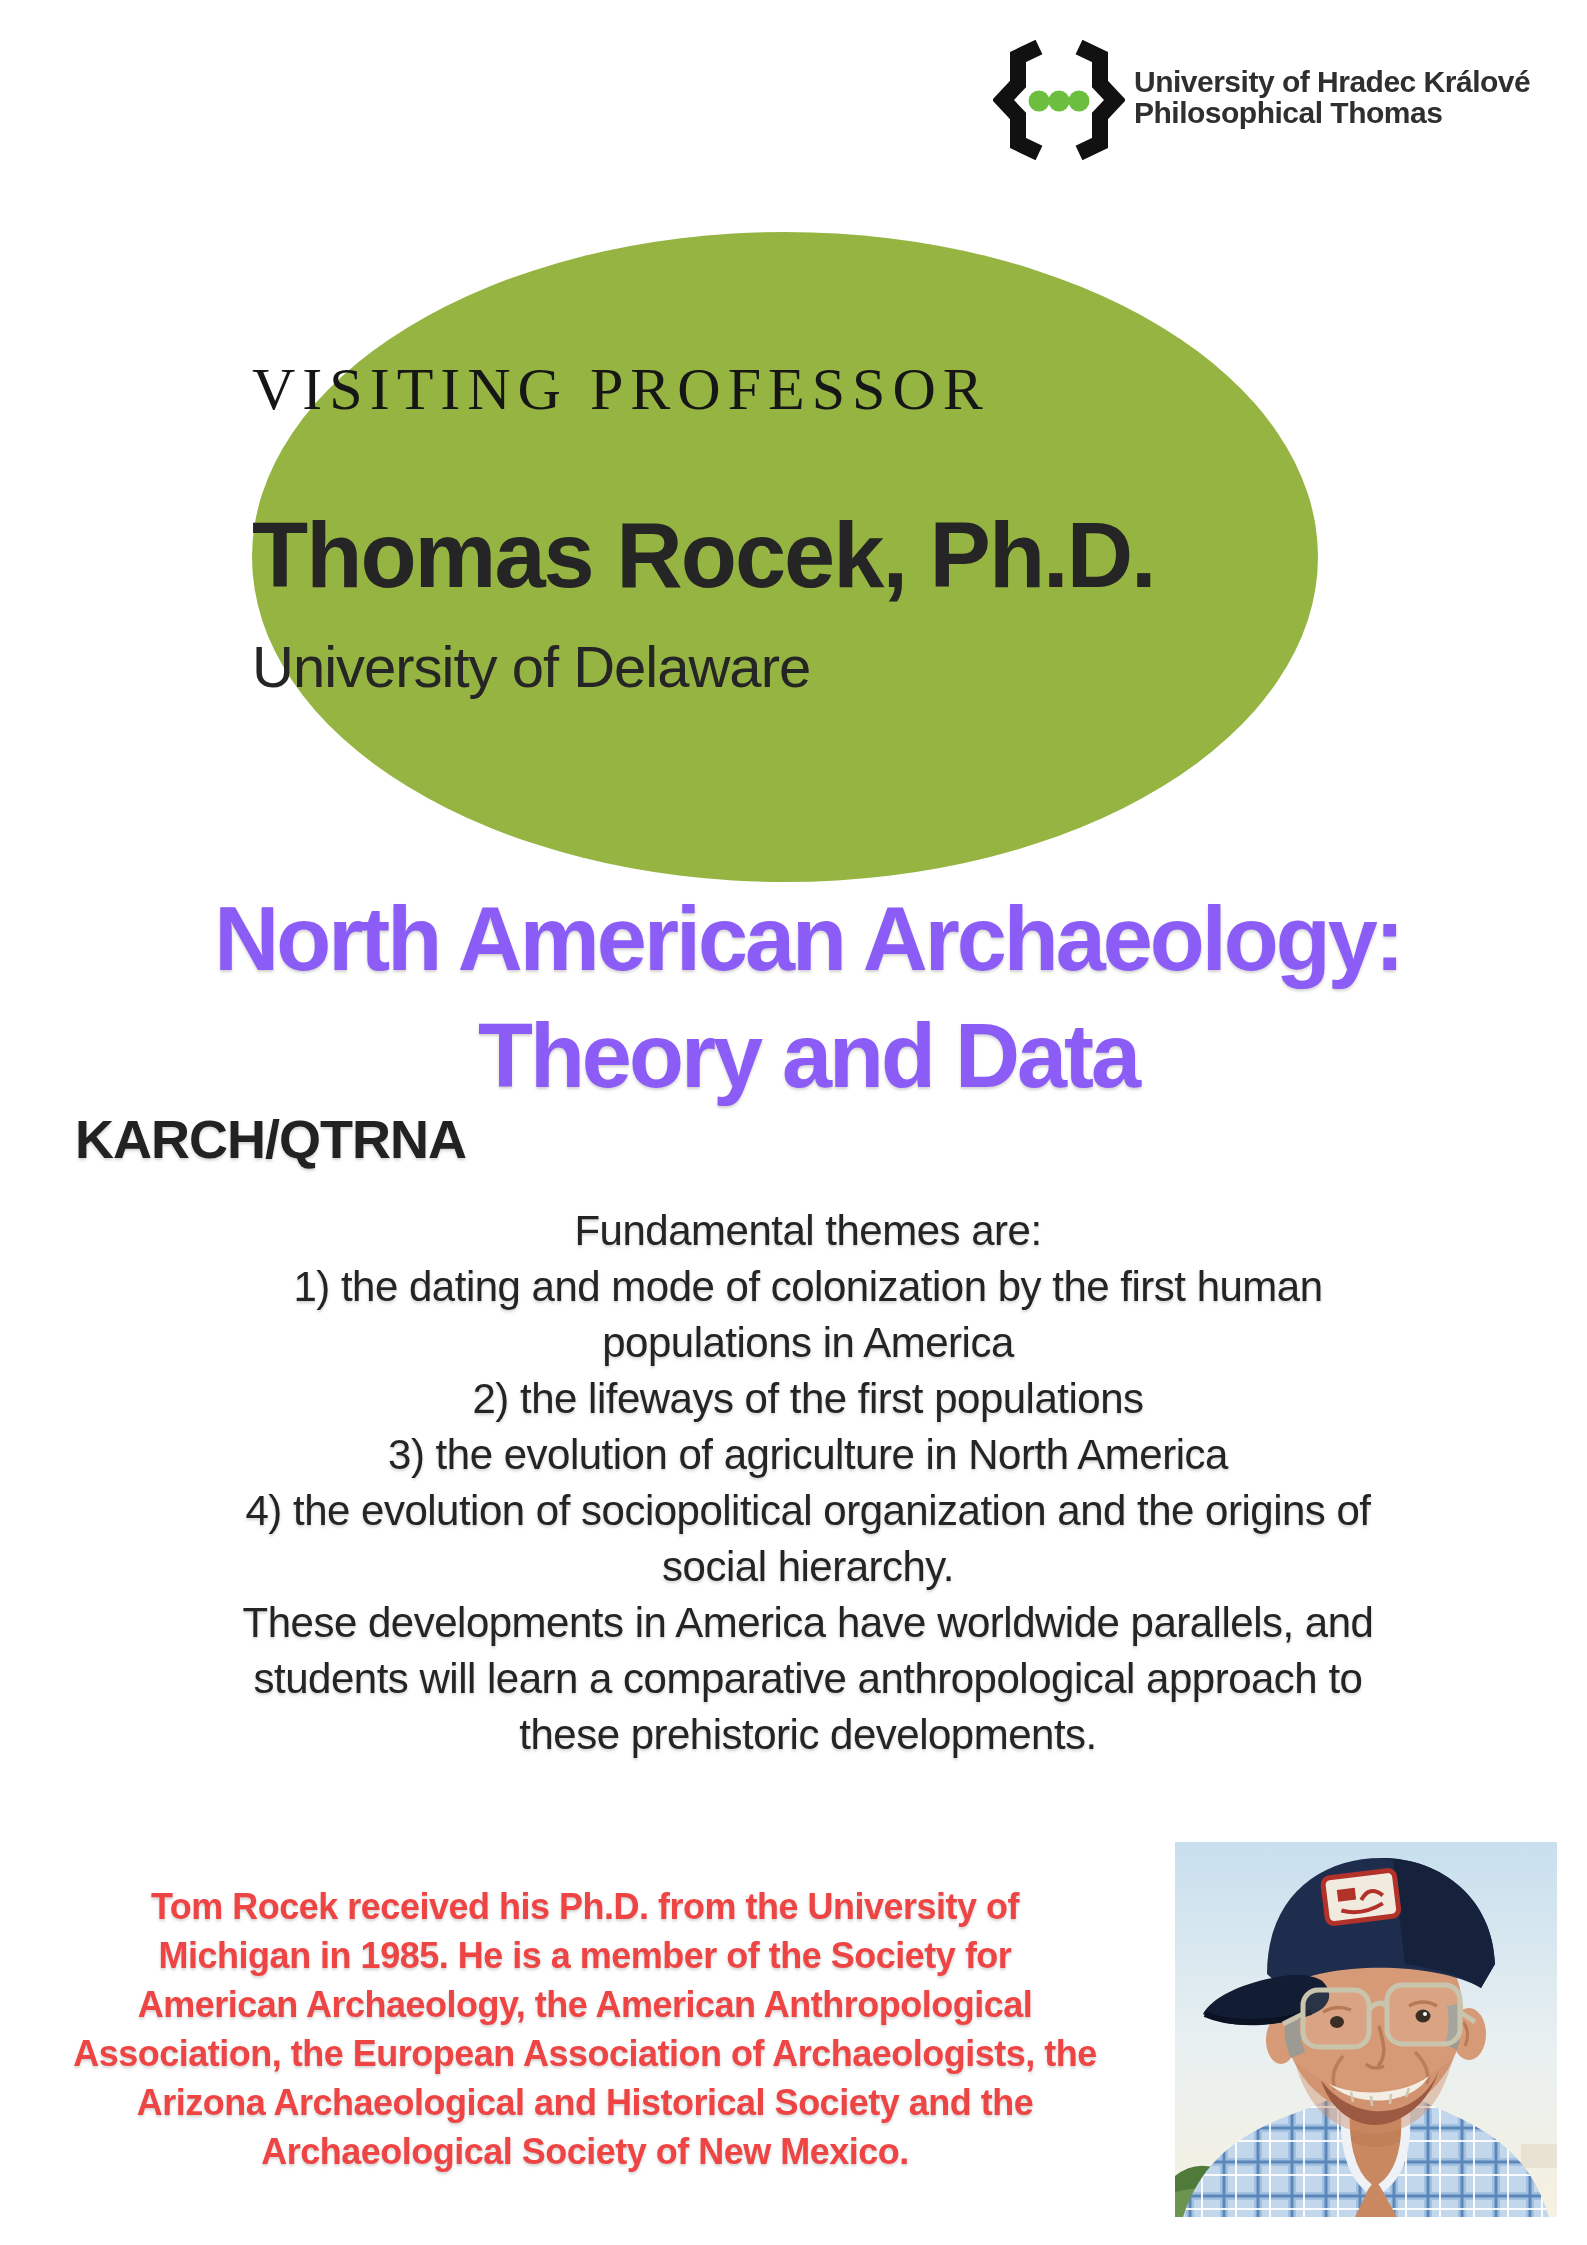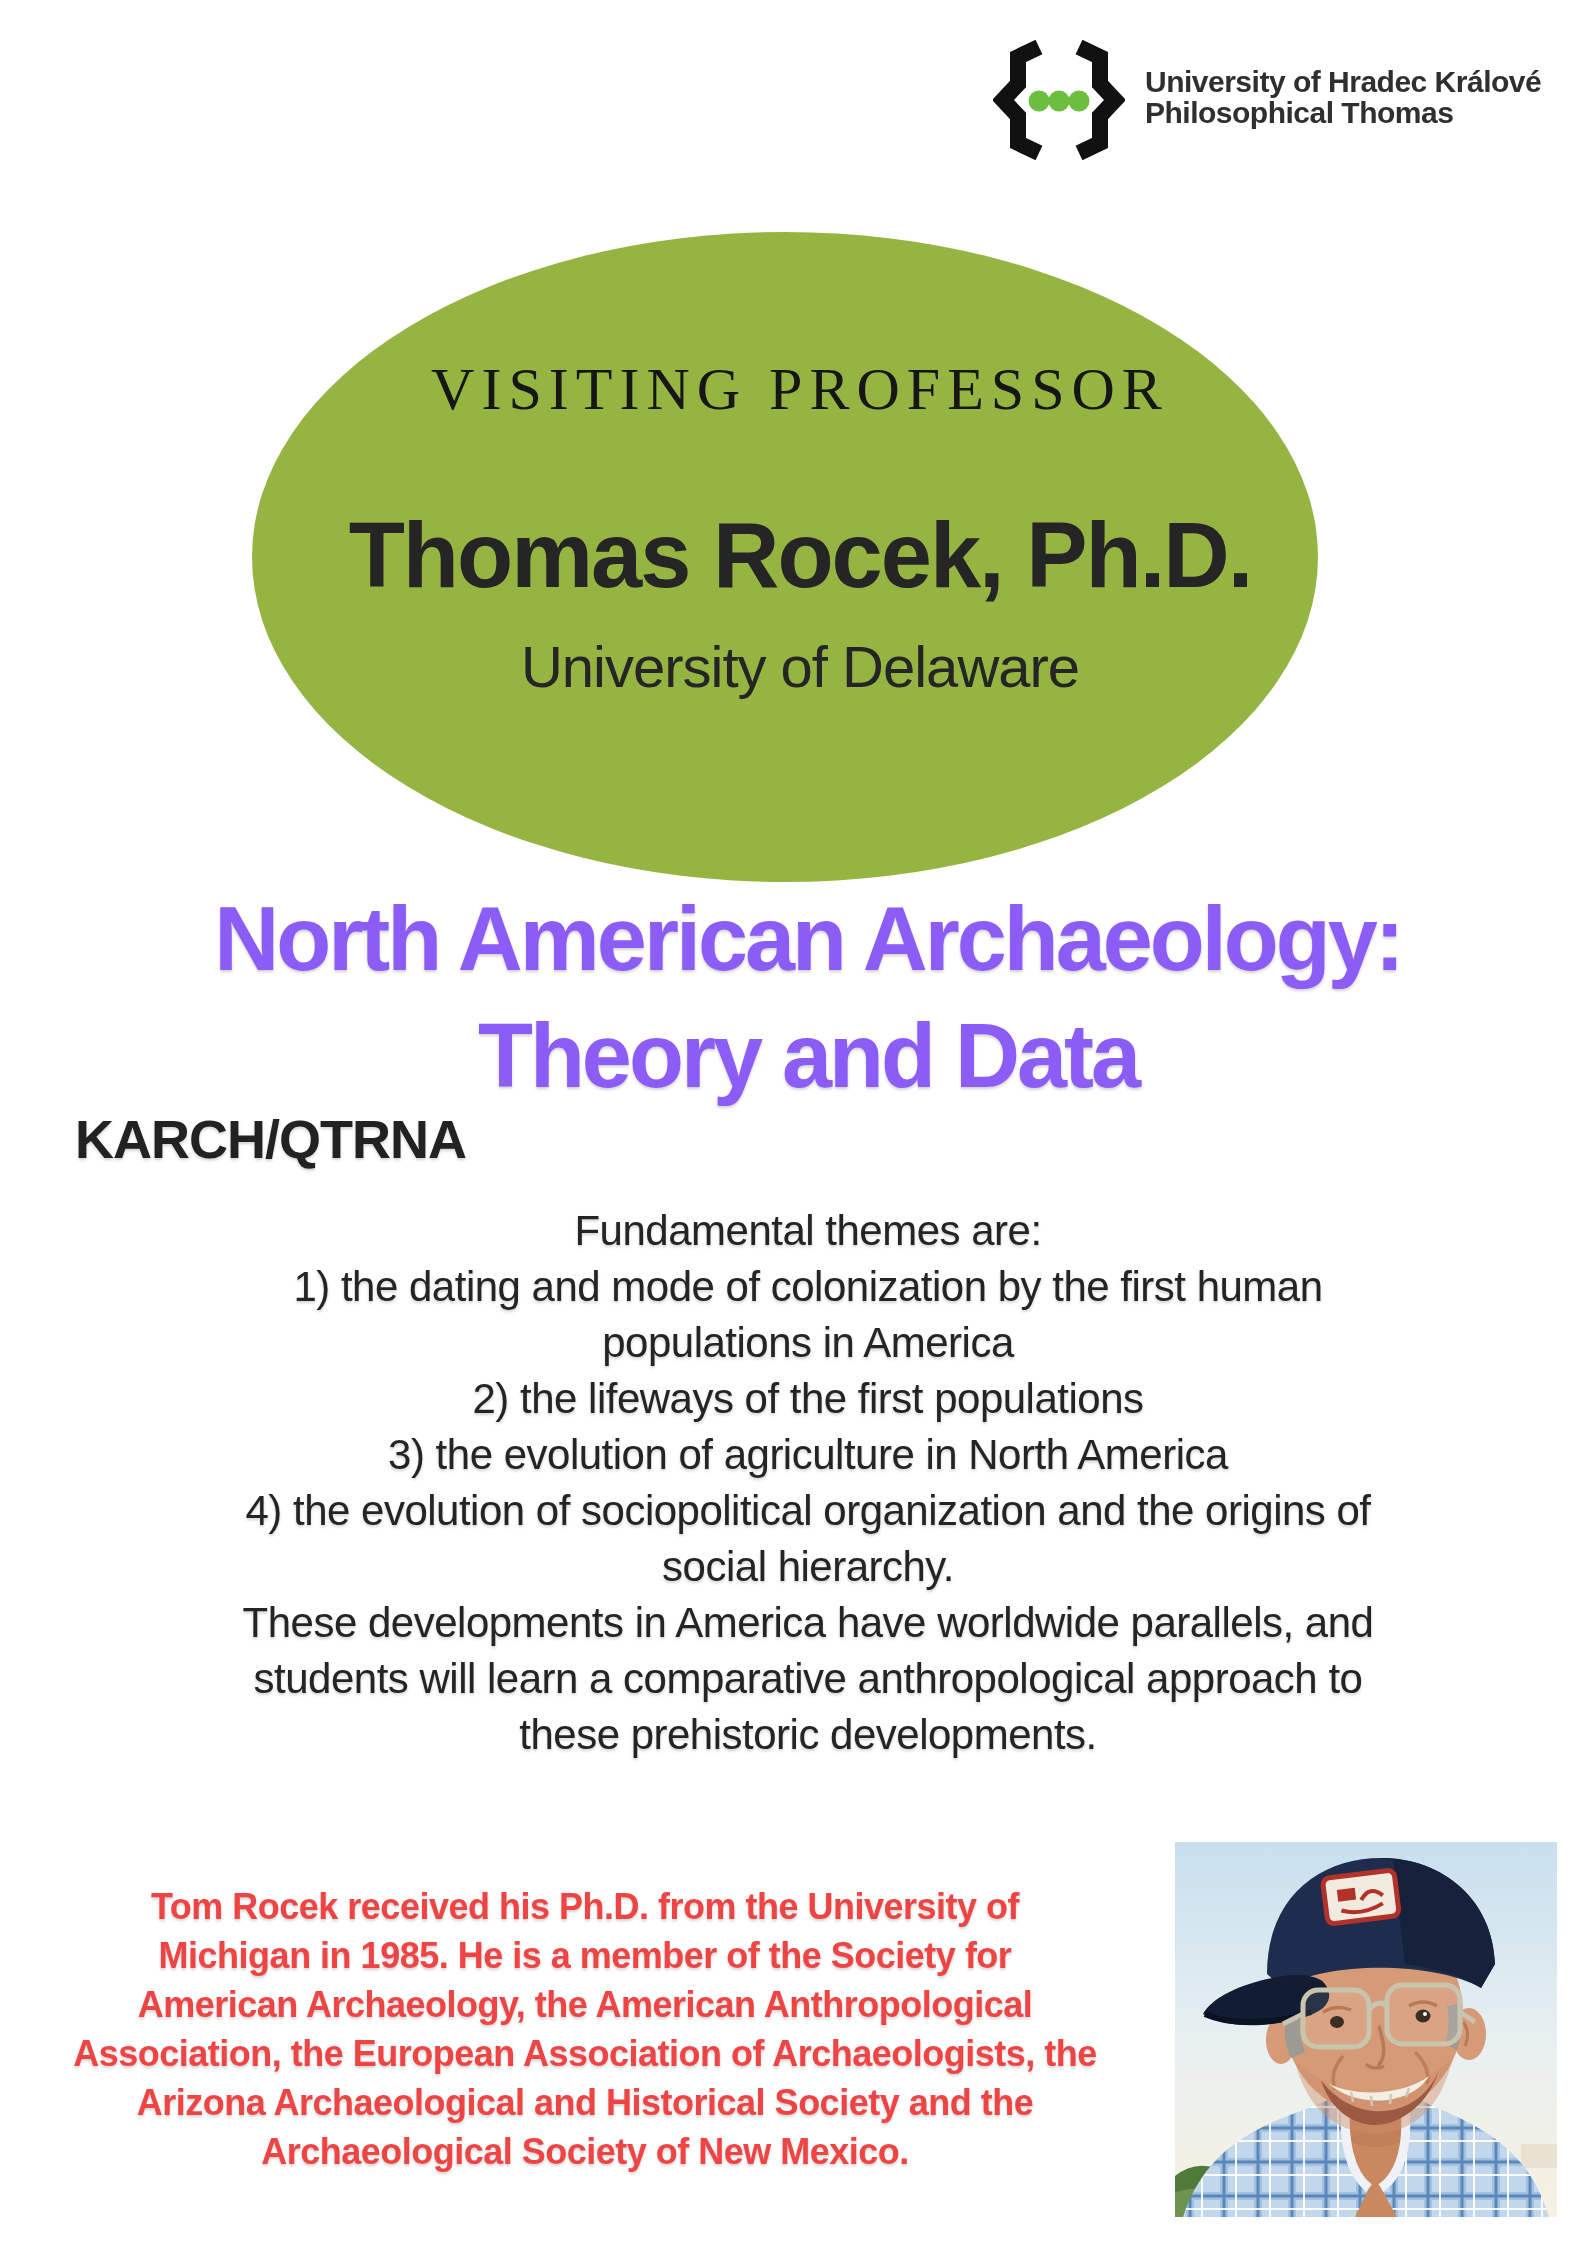--- a/index.html
+++ b/index.html
@@ -11,34 +11,34 @@
     overflow:hidden;
     font-family:"Liberation Sans", sans-serif;
     color:var(--ink, #1d1d1d);
   }
   .abs { position:absolute; }
 
   
   .logo-wrap { left:993px; top:40px; width:560px; height:125px; display:flex; }
   .logo-mark { width:132px; height:120px; flex:0 0 auto; }
   .logo-text {
-    margin-left:20px; padding-top:26px;
+    margin-left:9px; padding-top:26px;
     font-weight:bold; font-size:30px; line-height:31px;
     letter-spacing:-0.5px;
     color:var(--logo-ink, #2f2f2f);
     white-space:nowrap;
   }
 
   
   .hero-ellipse {
     left:252px; top:232px; width:1066px; height:650px;
     background:var(--ellipse-green, #96b442);
     border-radius:50%;
   }
-  .hero-line { position:absolute; left:15px; width:100%; text-align:center; line-height:1; }
+  .hero-line { position:absolute; left:0; width:100%; line-height:1; }
   .hero-eyebrow {
     top:127px;
     font-family:"Liberation Serif", serif;
     font-size:60px; letter-spacing:7px;
     color:#161616;
   }
   .hero-name {
     top:277px;
     font-size:92px; font-weight:bold; letter-spacing:-2px;
     color:#252525;

